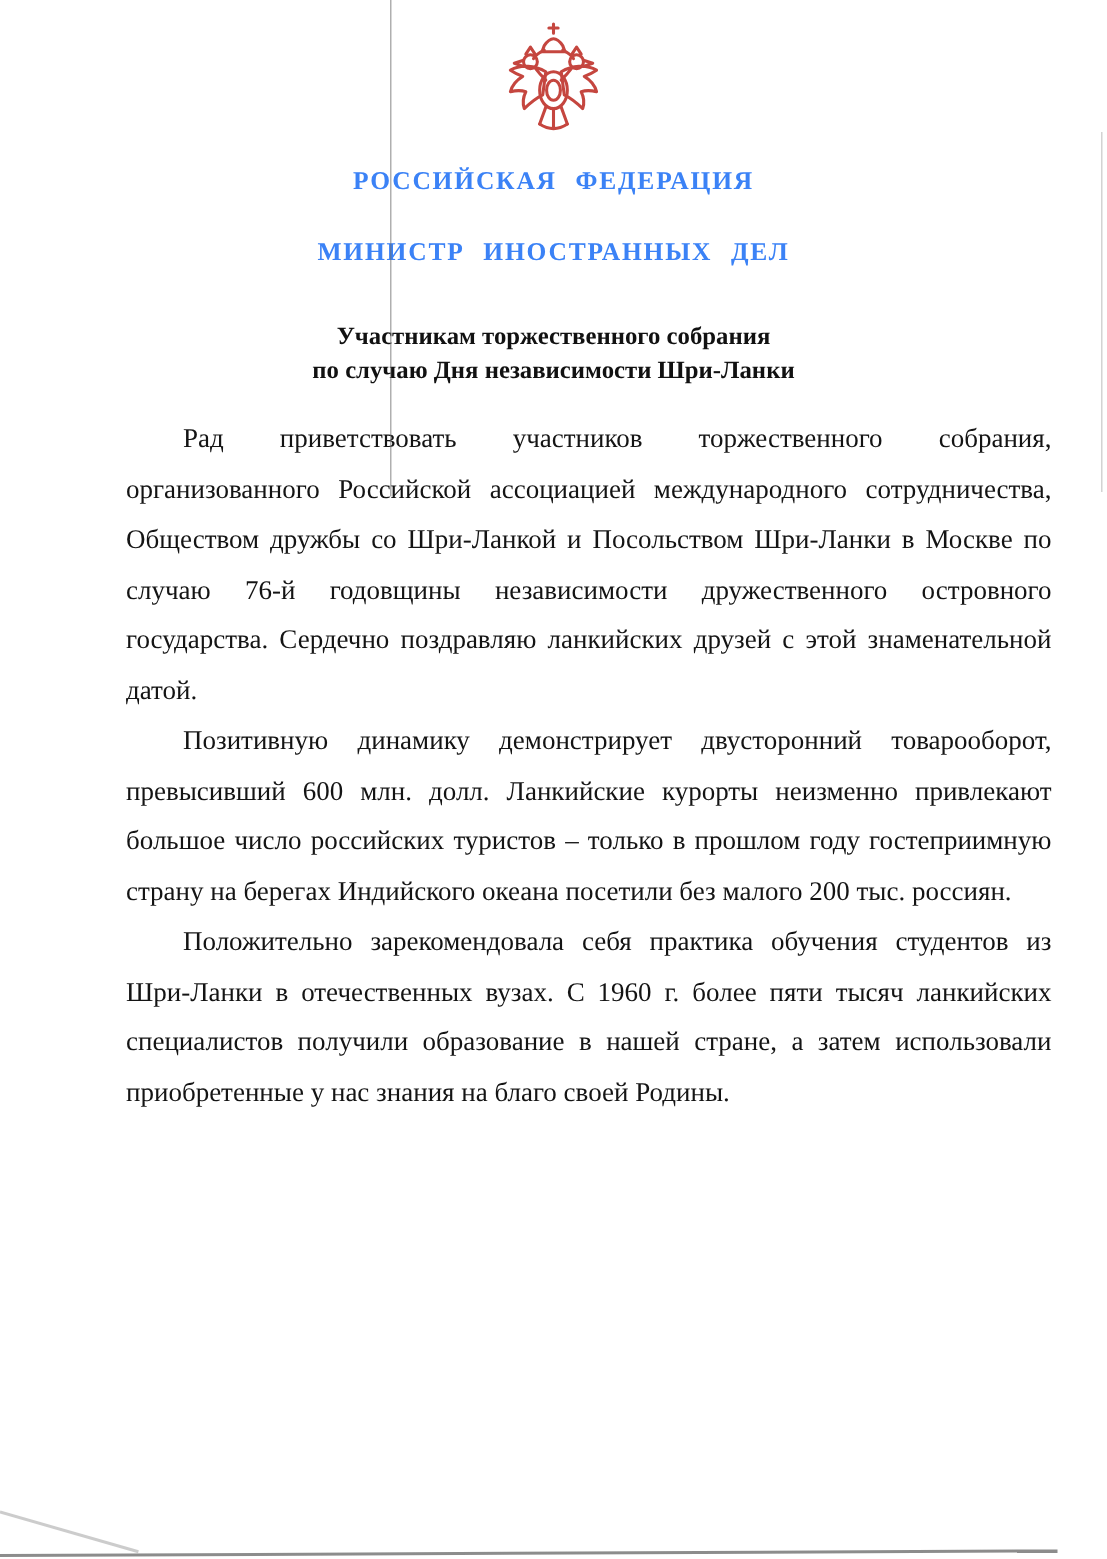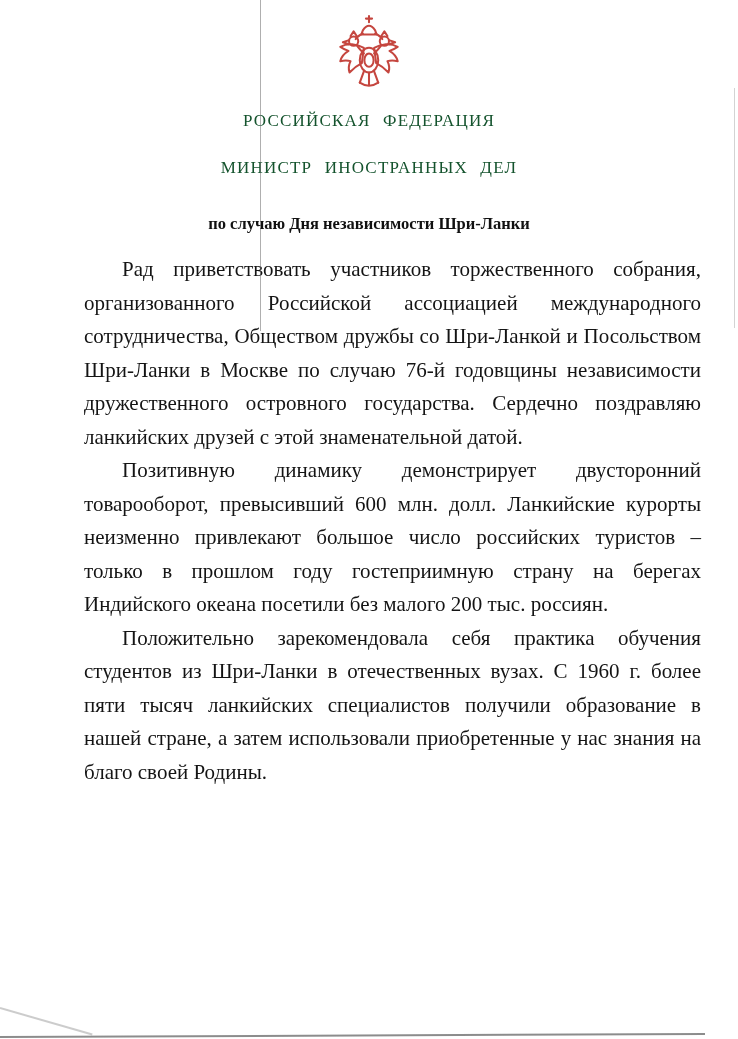--- a/index.html
+++ b/index.html
@@ -17,40 +17,40 @@
     color: #141414;
   }
   .emblem {
     display: block;
     margin: 14px auto 0 auto;
     width: 72px;
     height: 82px;
   }
   .hdr {
     text-align: center;
-    font-weight: normal;
-    color: #14532d;
+    font-weight: bold;
+    color: #3b82f6;
     font-size: 17px;
     letter-spacing: 1.2px;
     word-spacing: 7px;
     line-height: 17px;
   }
   .hdr1 { margin-top: 16px; }
   .hdr2 { margin-top: 30px; }
   .title {
     margin-top: 36px;
     text-align: center;
     font-weight: bold;
     font-size: 16.5px;
     line-height: 23px;
     color: #111111;
   }
   .body {
     margin: 18px 37px 0 84px;
-    font-size: 21px;
+    font-size: 18px;
     line-height: 33.5px;
     text-align: justify;
   }
   .body p {
     margin: 0;
     padding: 0;
     text-indent: 38px;
   }
   
   .scan-vline {
@@ -135,20 +135,21 @@
 
       <path d="M60 112 L52 134 M70 114 L70 138 M80 112 L88 134"></path>
       <path d="M52 134 Q70 146 88 134"></path>
     </g>
   </svg>
 
   <div class="hdr hdr1">РОССИЙСКАЯ ФЕДЕРАЦИЯ</div>
   <div class="hdr hdr2">МИНИСТР ИНОСТРАННЫХ ДЕЛ</div>
 
   <div class="title">
+    <div>Участникам торжественного собрания</div>
     <div>по случаю Дня независимости Шри-Ланки</div>
   </div>
 
   <div class="body">
     <p>Рад приветствовать участников торжественного собрания, организованного Российской ассоциацией международного сотрудничества, Обществом дружбы со Шри-Ланкой и Посольством Шри-Ланки в Москве по случаю 76-й годовщины независимости дружественного островного государства. Сердечно поздравляю ланкийских друзей с этой знаменательной датой.</p>
     <p>Позитивную динамику демонстрирует двусторонний товарооборот, превысивший 600 млн. долл. Ланкийские курорты неизменно привлекают большое число российских туристов – только в прошлом году гостеприимную страну на берегах Индийского океана посетили без малого 200 тыс. россиян.</p>
     <p>Положительно зарекомендовала себя практика обучения студентов из Шри-Ланки в отечественных вузах. С 1960 г. более пяти тысяч ланкийских специалистов получили образование в нашей стране, а затем использовали приобретенные у нас знания на благо своей Родины.</p>
   </div>
 
   <div class="scan-diag"></div>

